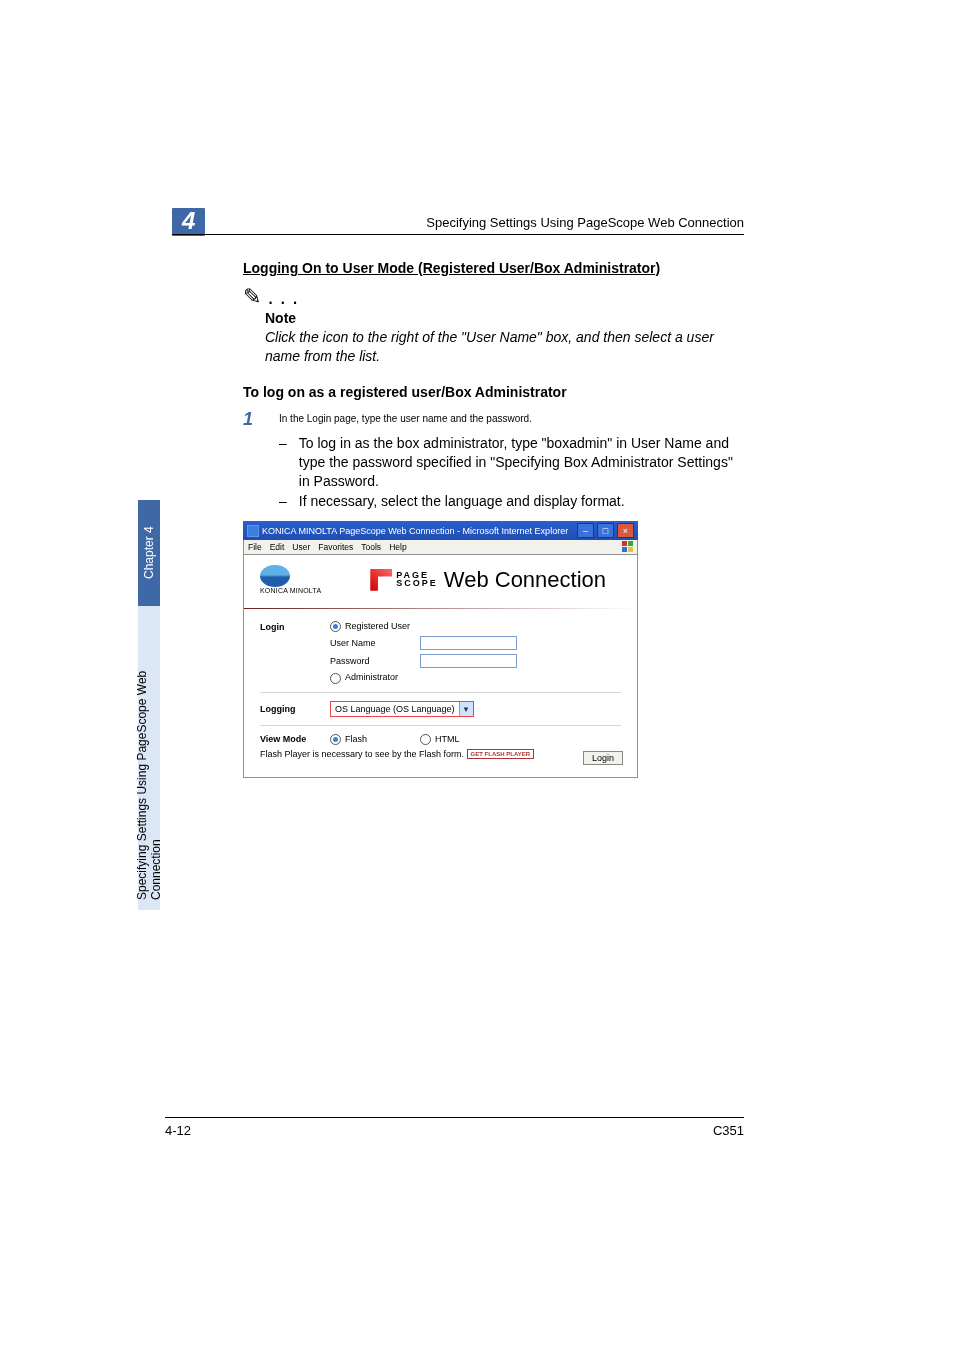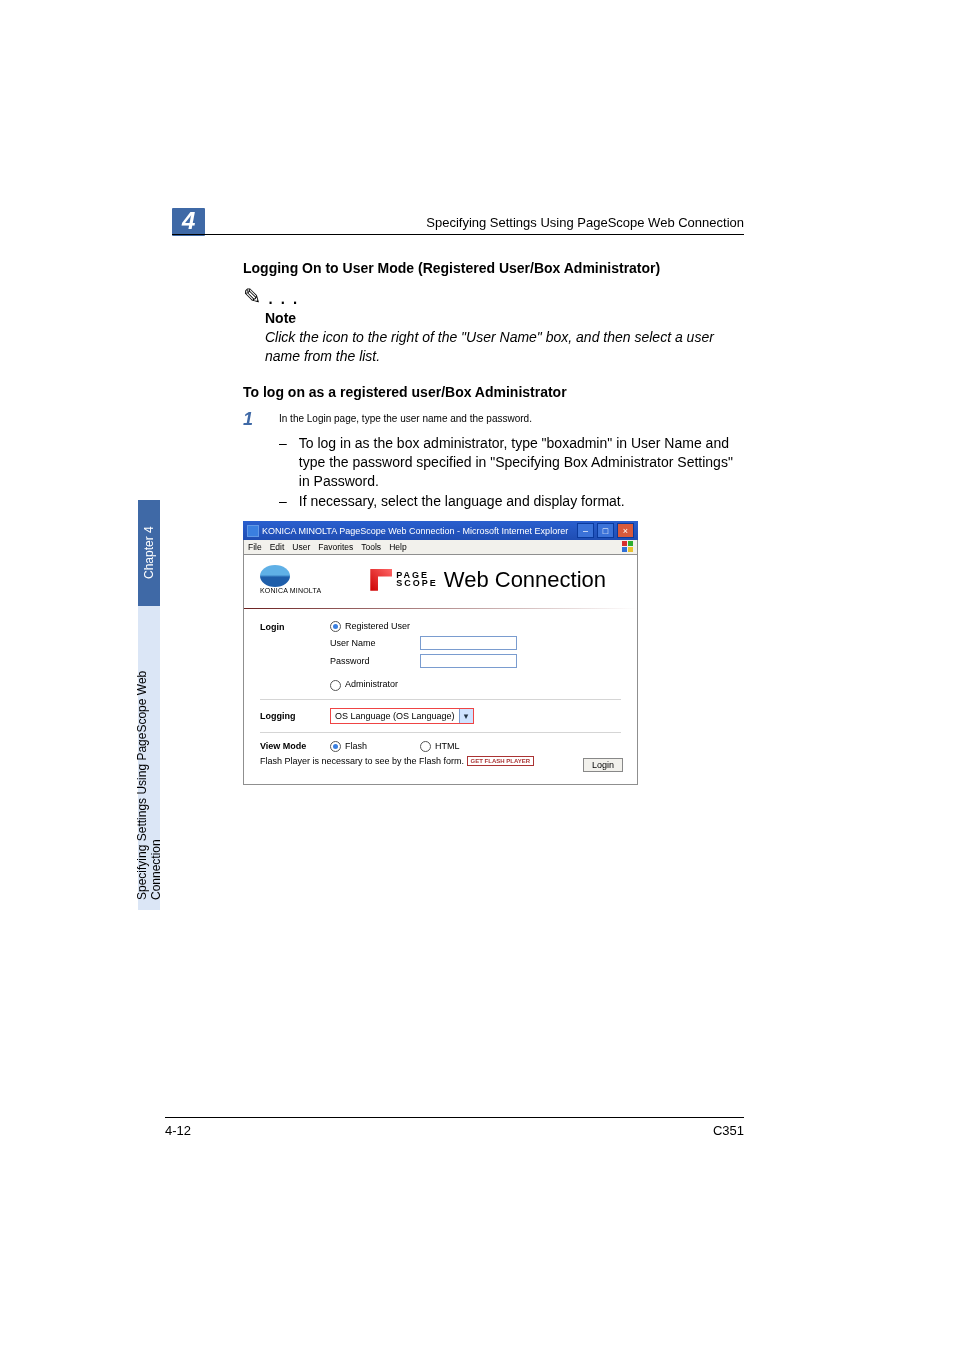--- a/index.html
+++ b/index.html
@@ -52,20 +52,21 @@
   .content {
     position: absolute;
     top: 260px;
     left: 243px;
     right: 210px;
   }
   .sec-title {
     font-weight: bold;
     font-size: 14px;
     margin: 0 0 10px 0;
+    text-decoration: underline;
   }
   .body-text {
     font-size: 14px;
     line-height: 1.35;
     margin: 0 0 18px 0;
   }
   .note-block { margin: 10px 0 18px 0; }
   .note-icon {
     font-size: 22px;
     line-height: 1;
@@ -339,21 +340,21 @@
           <div class="frm-row">
             <span class="frm-lbl"></span>
             <span class="frm-sublbl">User Name</span>
             <span class="frm-input"></span>
           </div>
           <div class="frm-row">
             <span class="frm-lbl"></span>
             <span class="frm-sublbl">Password</span>
             <span class="frm-input"></span>
           </div>
-          <div class="frm-row" style="margin-top:11px;align-items:center;">
+          <div class="frm-row" style="margin-top:4px;align-items:center;">
             <span class="frm-lbl"></span>
             <span><span class="frm-radio"></span><span>Administrator</span></span>
           </div>
 
           <div class="hr-gray"></div>
 
           <div class="frm-row">
             <span class="frm-lbl">Logging</span>
             <span class="frm-select">
               <span class="sv">OS Language (OS Language)</span>

